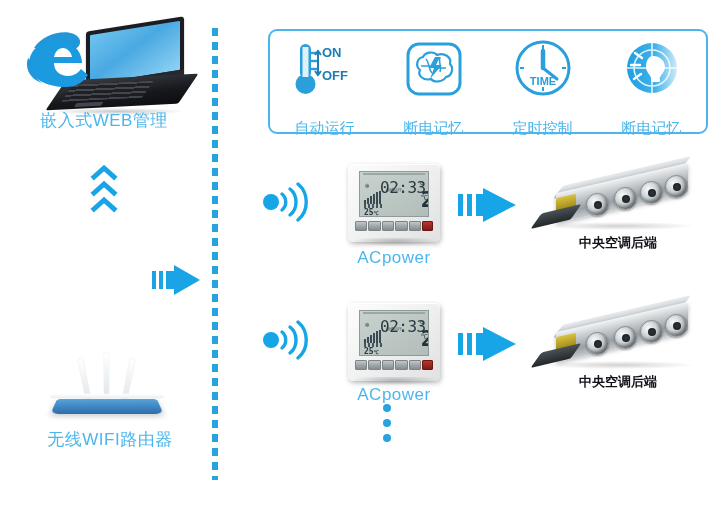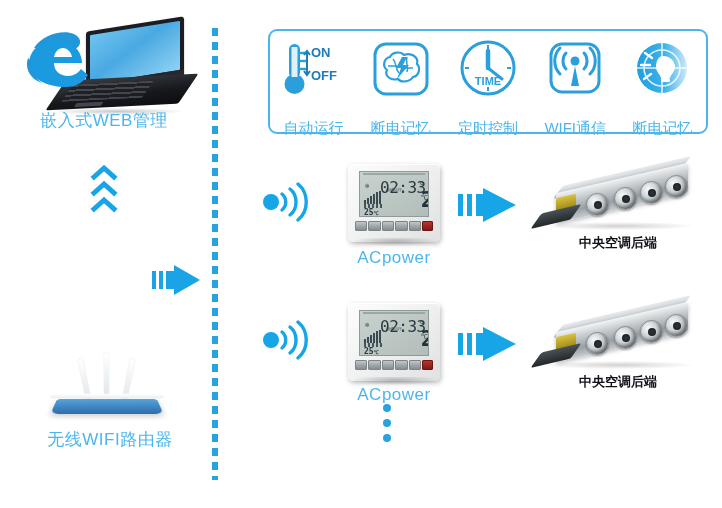--- a/index.html
+++ b/index.html
@@ -294,36 +294,20 @@
             <g stroke="#2a9fdc" stroke-linecap="round" fill="none">
               <line x1="31" y1="30" x2="31" y2="13" stroke-width="4.5"></line>
               <line x1="31" y1="30" x2="45" y2="41" stroke-width="3"></line>
             </g>
             <text x="31" y="47" font-family="Liberation Sans, sans-serif" font-size="11" font-weight="bold" fill="#2a9fdc" text-anchor="middle">TIME</text>
           </svg>
         </div>
         <div class="feat-lb">定时控制</div>
       </div>
 
-      <div class="feat">
-        <div class="feat-ico">
-          <svg width="60" height="60" viewBox="0 0 60 60">
-            <rect x="6" y="5" width="48" height="48" rx="11" fill="none" stroke="#2a9fdc" stroke-width="3"></rect>
-            <circle cx="30" cy="22" r="4.5" fill="#2a9fdc"></circle>
-            <g fill="none" stroke="#2a9fdc" stroke-width="3" stroke-linecap="round">
-              <path d="M21 14 C17 18, 17 26, 21 30"></path>
-              <path d="M39 14 C43 18, 43 26, 39 30"></path>
-              <path d="M15 9 C8 16, 8 28, 15 35"></path>
-              <path d="M45 9 C52 16, 52 28, 45 35"></path>
-            </g>
-            <polygon points="30,27 34,47 26,47" fill="#2a9fdc"></polygon>
-          </svg>
-        </div>
-        <div class="feat-lb">WIFI通信</div>
-      </div>
 
       <div class="feat">
         <div class="feat-ico">
           <svg width="62" height="62" viewBox="0 0 62 62">
             <defs>
               <linearGradient id="lsg" x1="0" y1="0" x2="1" y2="0">
                 <stop offset="0%" stop-color="#1f9ee0"></stop>
                 <stop offset="55%" stop-color="#3fb2ea"></stop>
                 <stop offset="100%" stop-color="#cfeaf8"></stop>
               </linearGradient>

